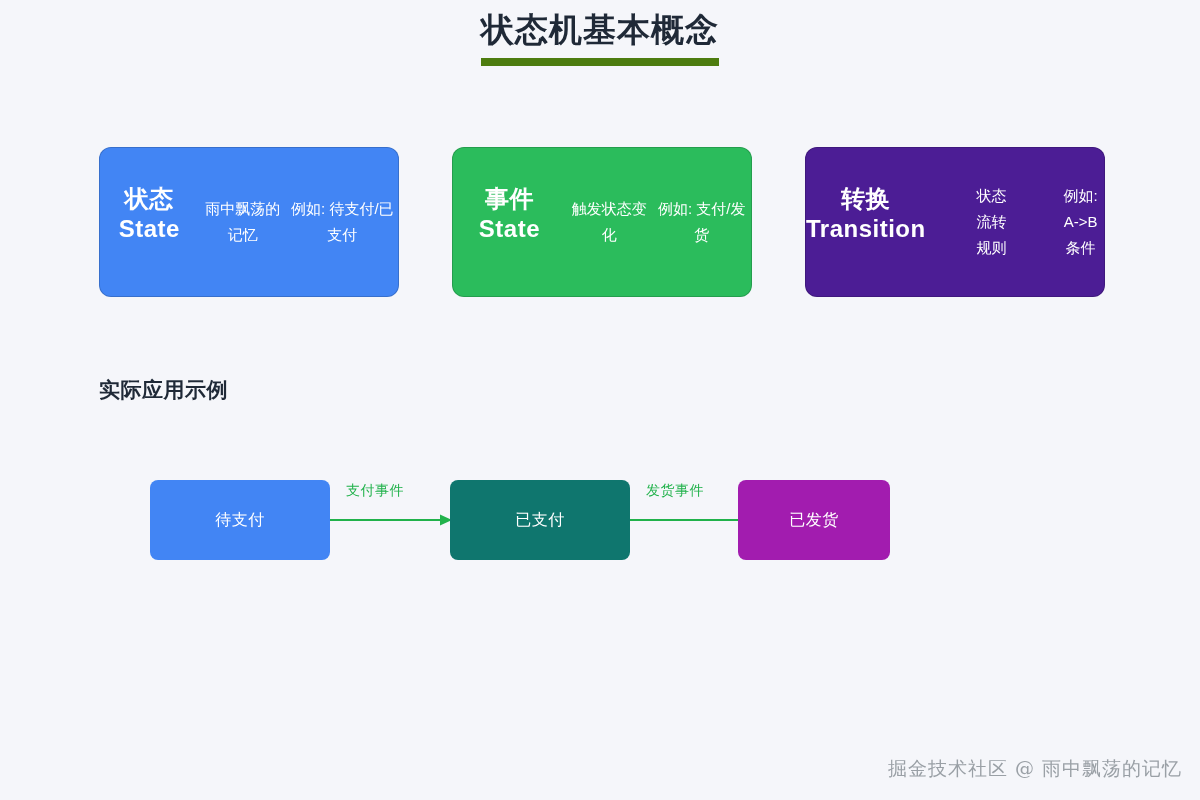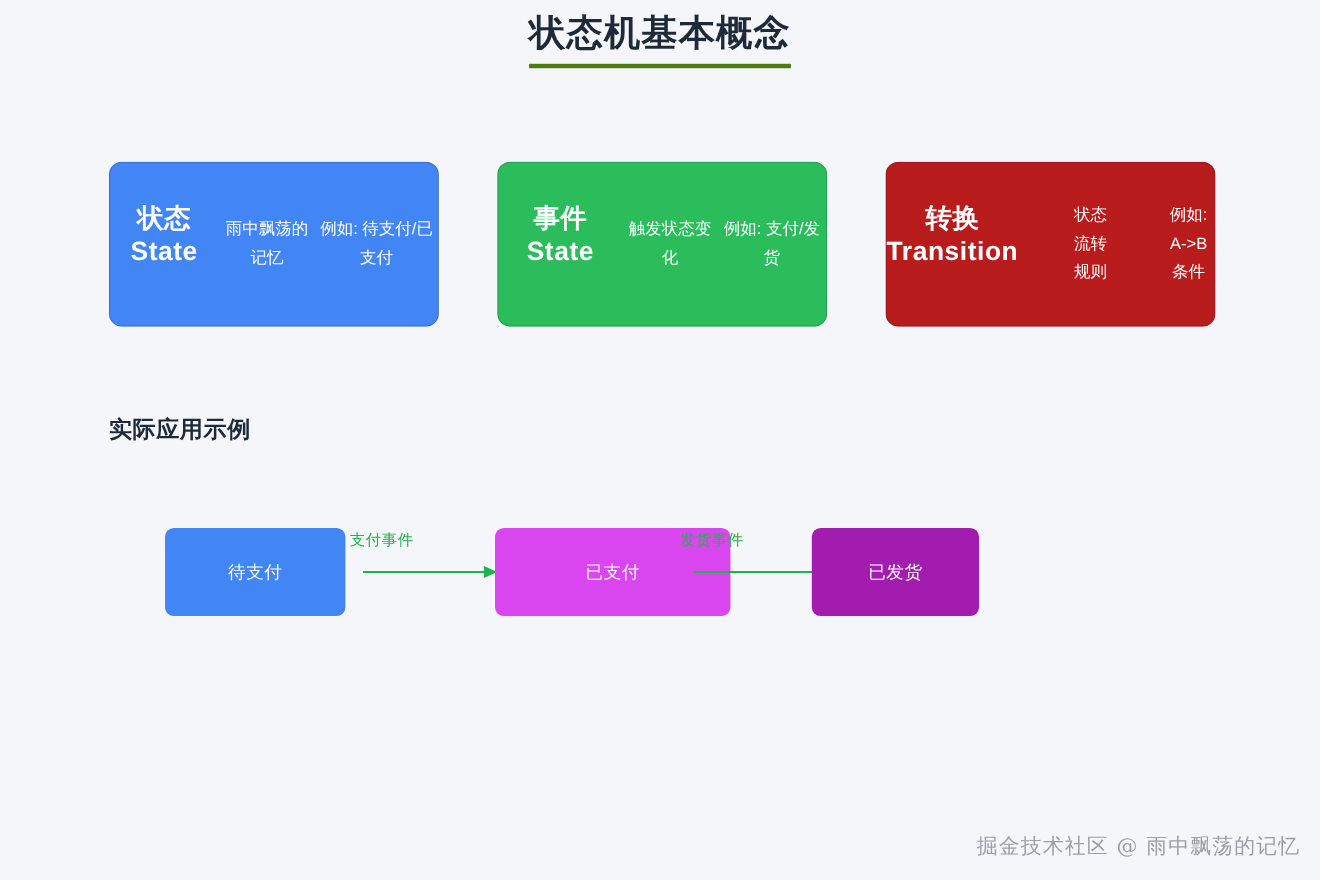--- a/index.html
+++ b/index.html
@@ -25,21 +25,21 @@
     text-align: center;
   }
   .page-title {
     display: inline-block;
     font-size: 33px;
     font-weight: bold;
     color: #1f2937;
     letter-spacing: 1px;
     line-height: 44px;
     padding-bottom: 6px;
-    border-bottom: 4px solid #4d7c0f;
+    border-bottom: 8px solid #4d7c0f;
   }
 
   
   .cards {
     position: absolute;
     left: 99px;
     top: 147px;
     width: 1006px;
     display: flex;
     justify-content: space-between;
@@ -52,21 +52,21 @@
     display: flex;
     flex-direction: row;
     align-items: center;
     justify-content: center;
     color: #ffffff;
     text-align: center;
     border: 1px solid rgba(0, 0, 0, 0.16);
   }
   .concept-card.blue   { background: #4285f4; }
   .concept-card.green  { background: #2bbc5c; }
-  .concept-card.orange { background: #b91c1c; gap: 45px; }
+  .concept-card.orange { background: #4c1d95; gap: 45px; }
 
   .card-title {
     font-size: 24px;
     font-weight: bold;
     line-height: 30px;
     margin-bottom: 16px;
     letter-spacing: 0.5px;
   }
   .card-desc {
     font-size: 15px;
@@ -97,40 +97,41 @@
     position: absolute;
     height: 80px;
     border-radius: 8px;
     color: #ffffff;
     font-size: 16px;
     display: flex;
     align-items: center;
     justify-content: center;
     letter-spacing: 0.5px;
   }
-  .flow-node.n1 { left: 150px; top: 20px; width: 164px; background: #4285f4; }
-  .flow-node.n2 { left: 450px; top: 20px; width: 214px; background: #d946ef; align-items: center; }
+  .flow-node.n1 { left: 150px; top: 20px; width: 180px; background: #4285f4; }
+  .flow-node.n2 { left: 450px; top: 20px; width: 180px; background: #0f766e; align-items: center; }
   .flow-node.n3 { left: 738px; top: 20px; width: 152px; background: #a21caf; }
 
   .flow-arrow {
     position: absolute;
     top: 52px;
     height: 16px;
   }
   .flow-arrow.a1 { left: 330px; width: 122px; }
   .flow-arrow.a2 { left: 630px; width: 122px; }
 
   .flow-arrow svg { display: block; }
 
   .flow-label {
     position: absolute;
     font-size: 14px;
     color: #21b24b;
     white-space: nowrap;
     letter-spacing: 0.5px;
+    margin-left: 28px;
   }
   .flow-label.l1 { left: 318px; top: 22px; }
   .flow-label.l2 { left: 618px; top: 22px; }
 
   
   .watermark {
     position: absolute;
     right: 18px;
     bottom: 18px;
     font-size: 19px;

